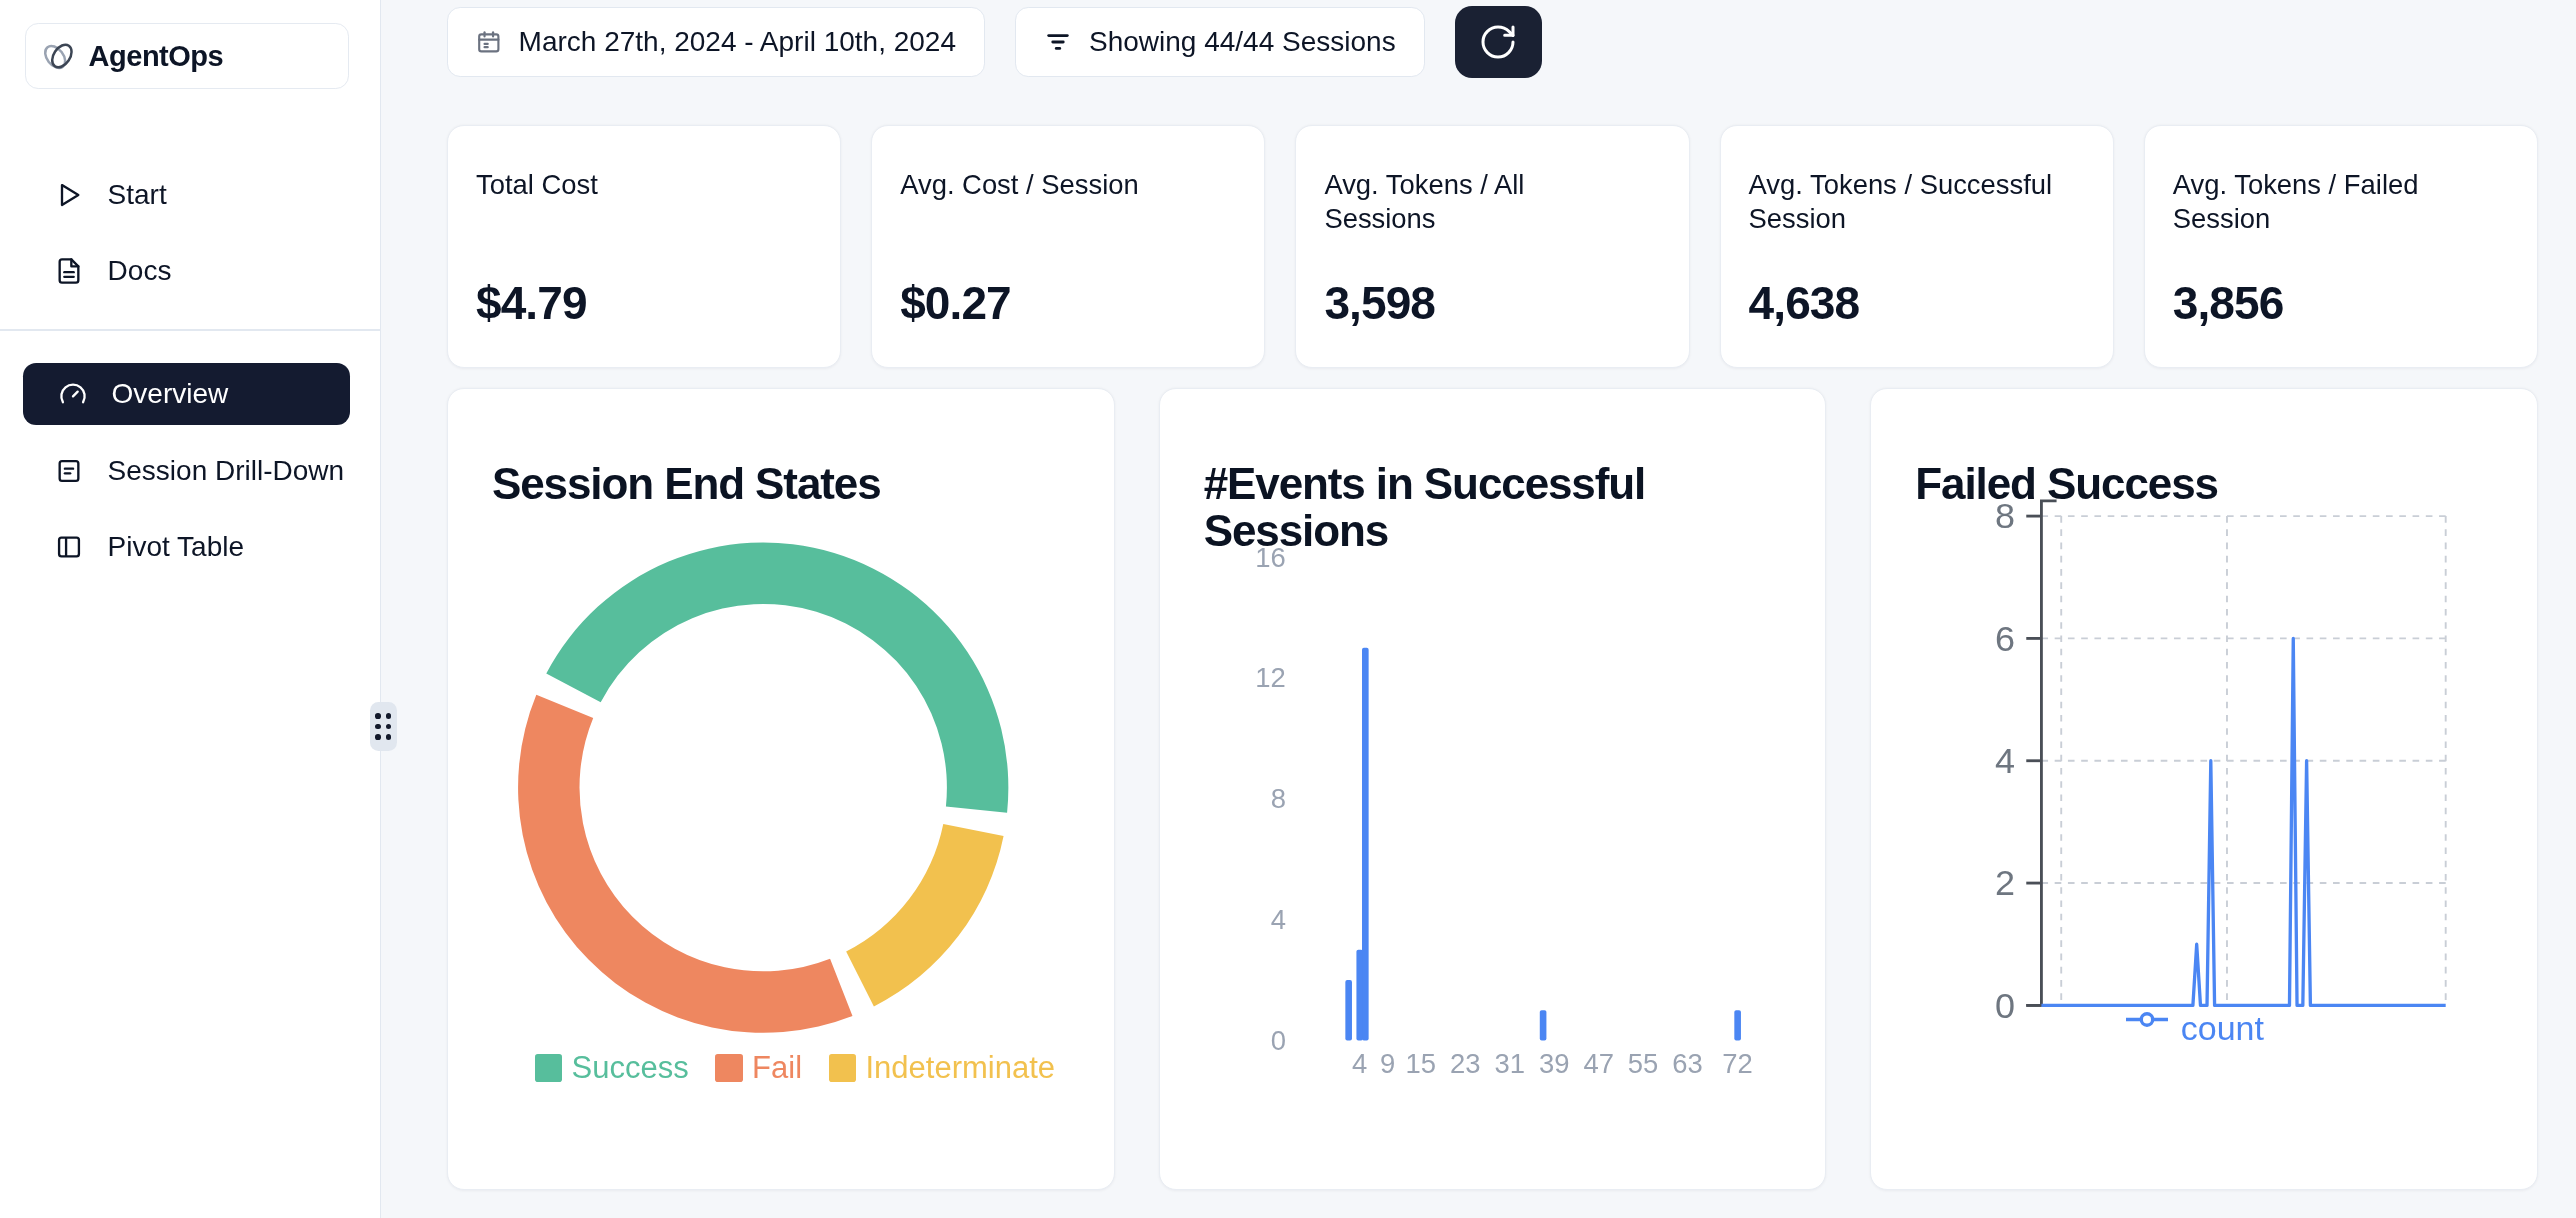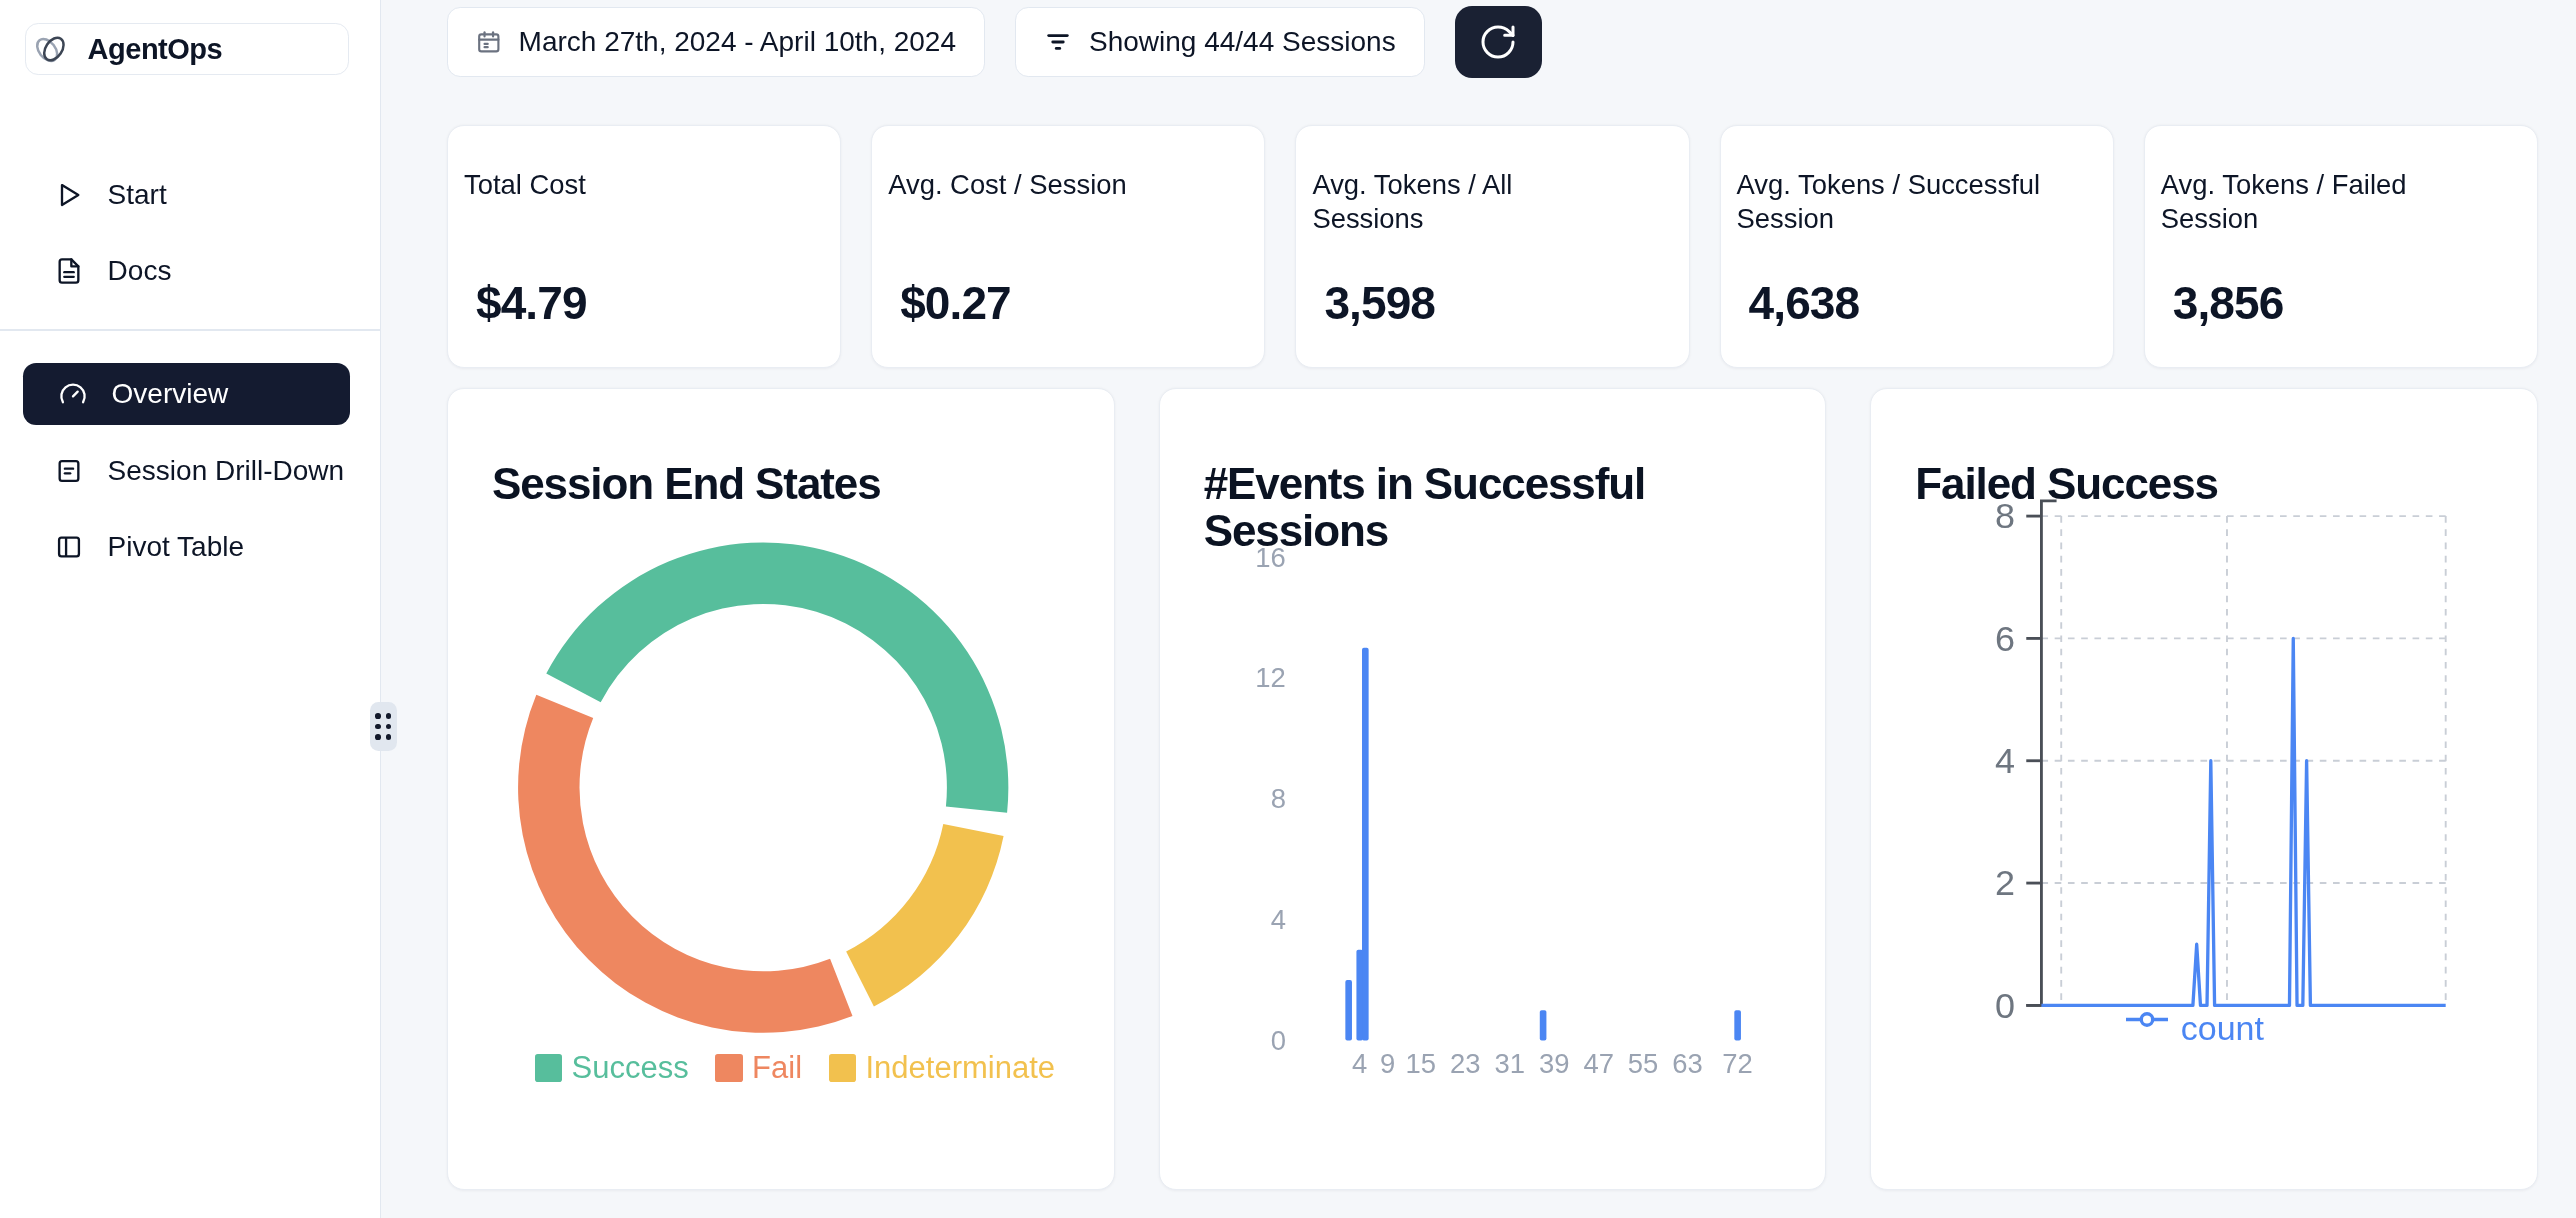--- a/index.html
+++ b/index.html
@@ -6,23 +6,23 @@
   html,body { margin:0; padding:0; }
   body {
     width:2576px; height:1219px; overflow:hidden;
     background:#f5f7fa; color:#0d1526;
     font-family:"Liberation Sans", sans-serif;
     position:relative;
   }
   
   .sidebar { position:absolute; left:0; top:0; width:381px; height:1219px;
     background:#ffffff; border-right:1.9px solid #e2e8f0; }
-  .logo-box { position:absolute; left:24.6px; top:23px; width:324px; height:52px;
+  .logo-box { position:absolute; left:24.6px; top:23px; width:324px; height:66px;
     border:1.9px solid #e5eaf1; border-radius:13.2px; background:#fff;
-    display:flex; align-items:center; gap:15px; padding-left:3px; }
+    display:flex; align-items:center; gap:8px; padding-left:11px; }
   .logo-text { font-size:29px; font-weight:bold; letter-spacing:-0.5px; }
   .side-nav1 { position:absolute; top:157px; left:0; right:0; }
   .side-nav2 { position:absolute; top:363px; left:0; right:0; }
   .nav-item { height:76px; display:flex; align-items:center; gap:24.6px;
     padding-left:55px; font-size:28px; color:#0d1526; cursor:pointer; }
   .nav-item svg { flex:0 0 auto; }
   .nav-item.active { height:62px; margin:0 30px 7.6px 23px; padding-left:36px;
     background:#141b30; color:#ffffff; border-radius:13.2px; }
   .side-divider { position:absolute; top:329px; left:0; width:100%; height:1.9px; background:#e2e8f0; }
   .grip { position:absolute; left:370px; top:702px; width:26.5px; height:49px;
@@ -35,21 +35,21 @@
   .tb-btn { height:70px; display:flex; align-items:center; gap:17px;
     background:#ffffff; border:1.9px solid #e2e8f0; border-radius:13.2px;
     padding:0 28px; font-size:28px; color:#0d1526; cursor:pointer; white-space:nowrap; }
   .refresh-btn { width:87px; height:72px; background:#1a2133; border:none; border-radius:17px;
     display:flex; align-items:center; justify-content:center; cursor:pointer; }
   
   .stats-row { position:absolute; left:447px; top:125px; width:2091px;
     display:grid; grid-template-columns:repeat(5,1fr); gap:30px; }
   .stat-card { position:relative; height:243px; background:#ffffff;
     border:1.9px solid #e9edf3; border-radius:17px; box-shadow:0 0.9px 2.8px rgba(16,24,40,.05); }
-  .stat-title { position:absolute; left:16px; top:42px; width:316px;
+  .stat-title { position:absolute; left:28px; top:42px; width:316px;
     font-size:27.4px; line-height:34px; color:#0d1526; }
   .stat-value { position:absolute; left:28px; top:142px;
     font-size:46px; font-weight:bold; letter-spacing:-0.9px;margin-top:8px; }
   
   .charts-row { position:absolute; left:447px; top:388px; width:2091px;
     display:grid; grid-template-columns:repeat(3,1fr); gap:44px; }
   .chart-card { position:relative; height:802px; background:#ffffff;
     border:1.9px solid #e9edf3; border-radius:17px; box-shadow:0 0.9px 2.8px rgba(16,24,40,.05); overflow:hidden; }
   .chart-title { position:absolute; left:44px; top:34px; right:42px;
     font-size:44px; line-height:47px; font-weight:bold; letter-spacing:-1.1px; color:#0b1322; }

